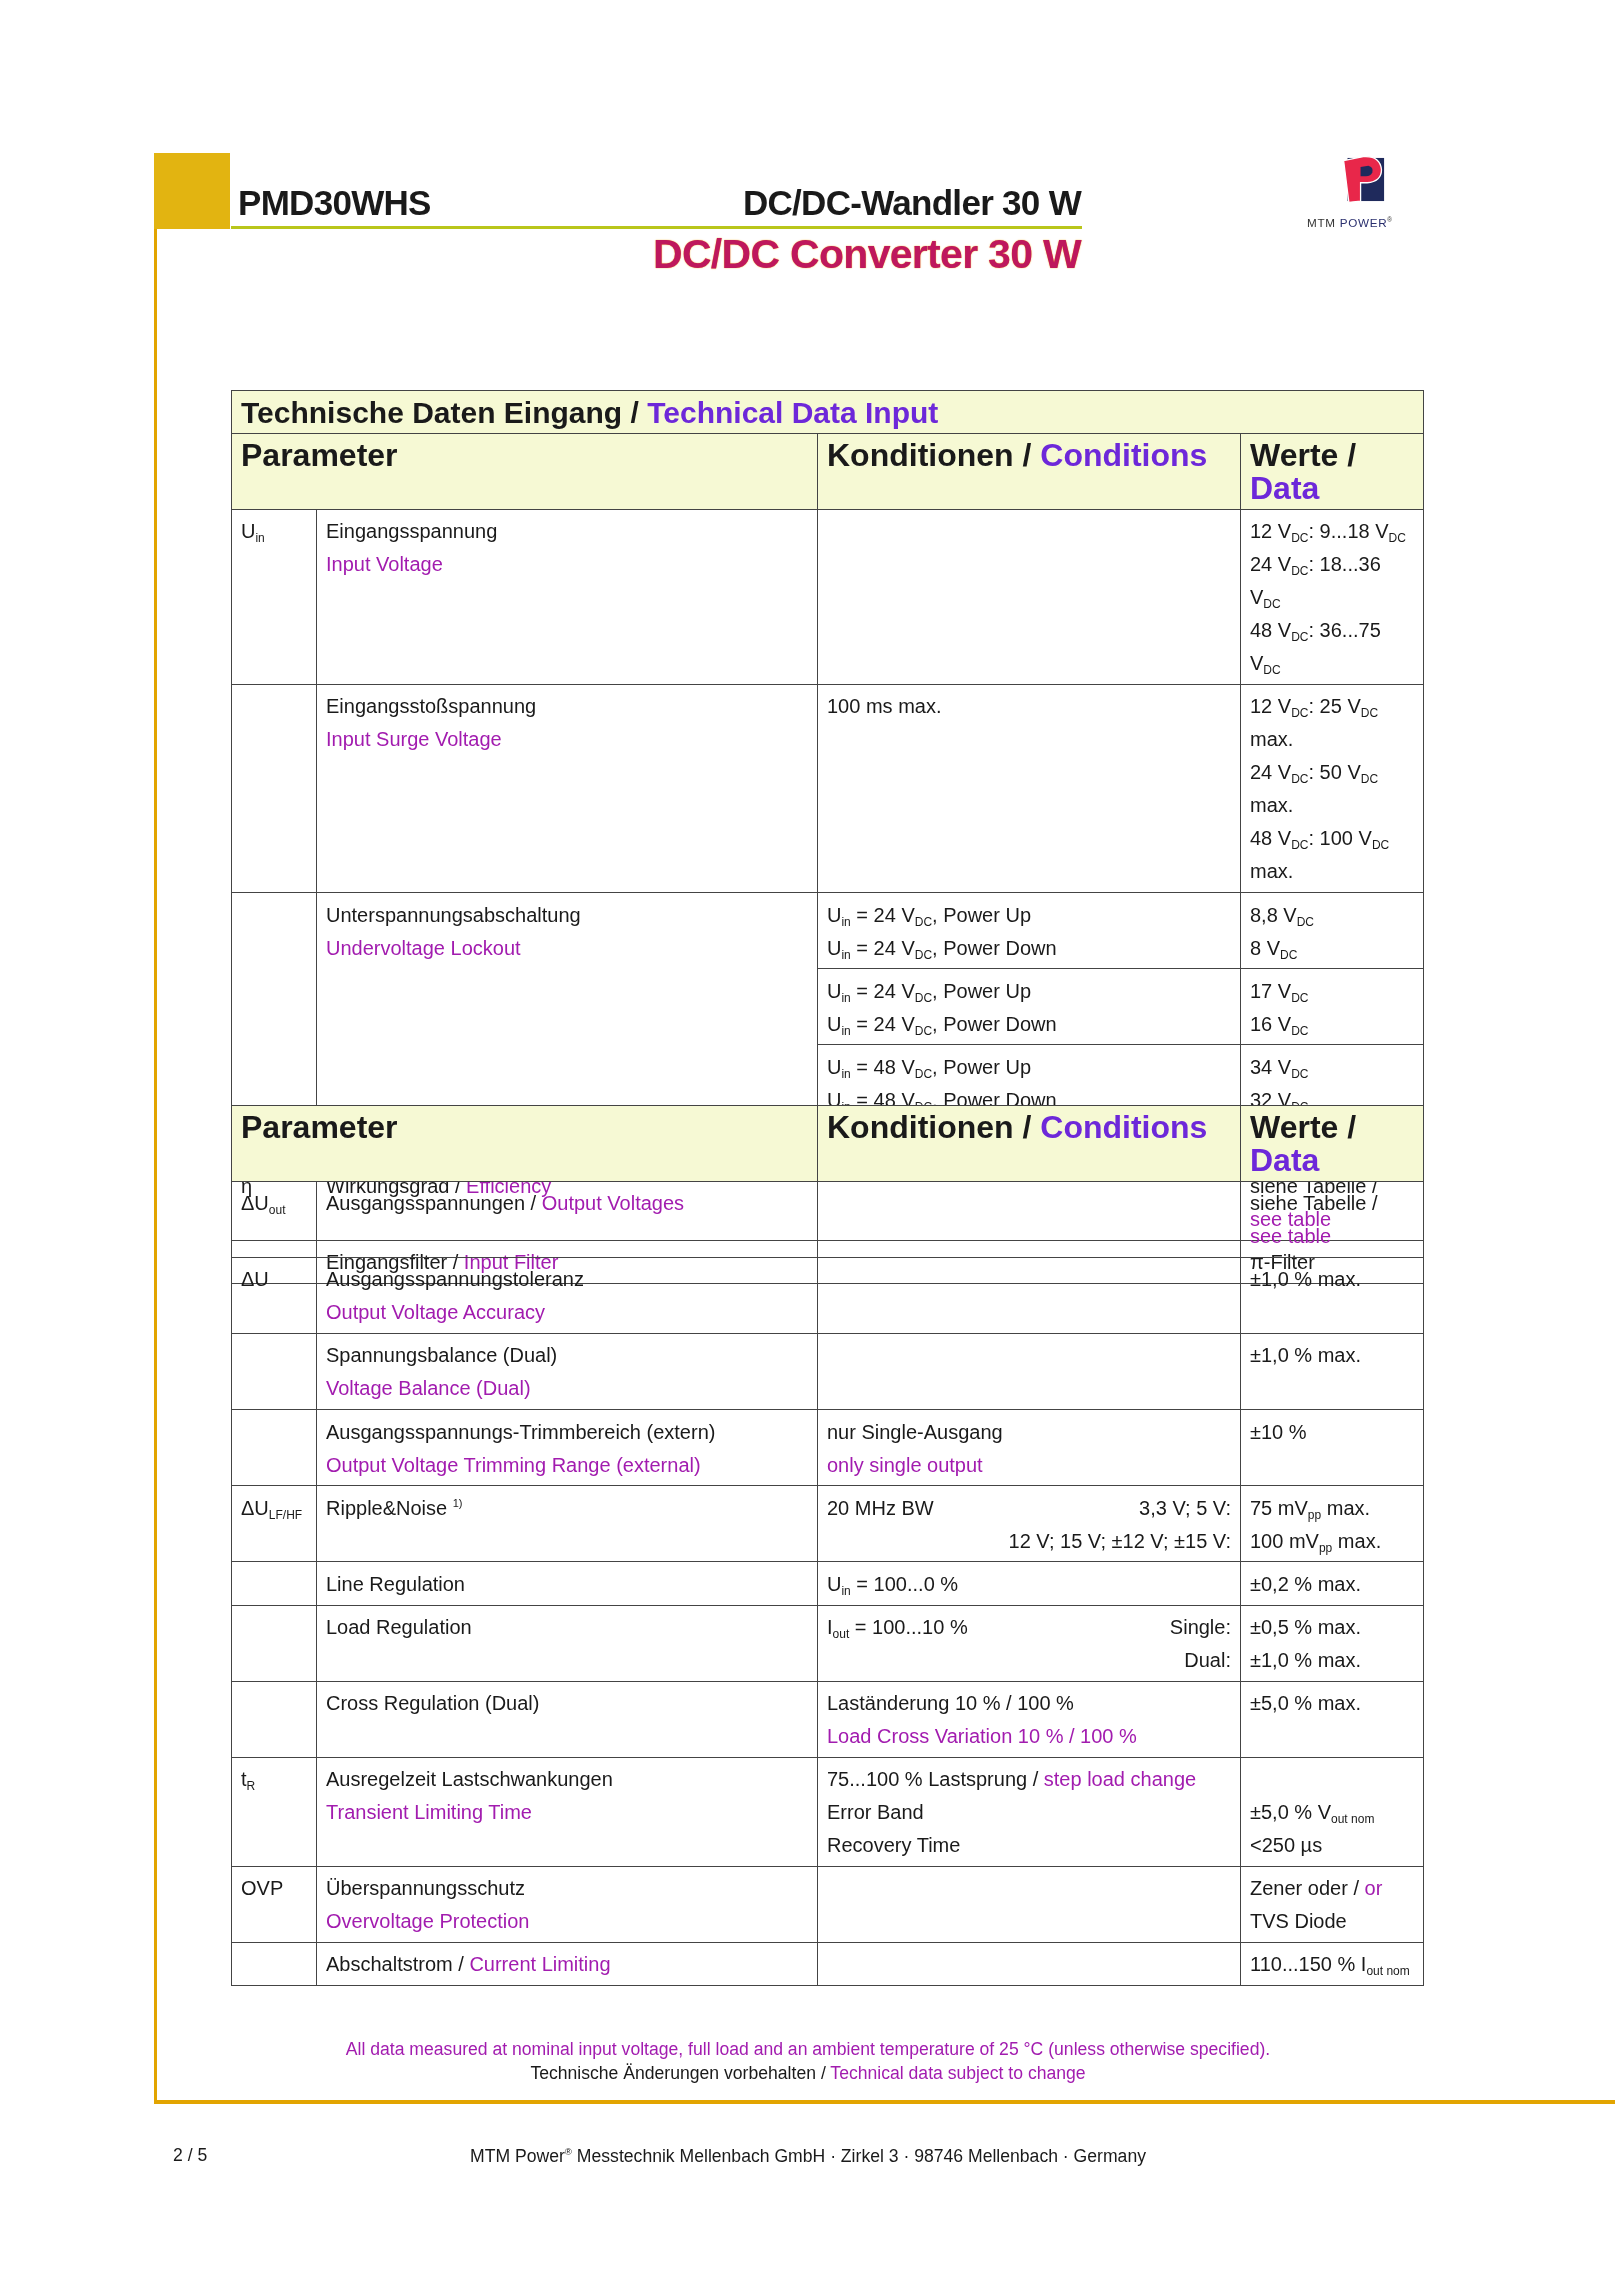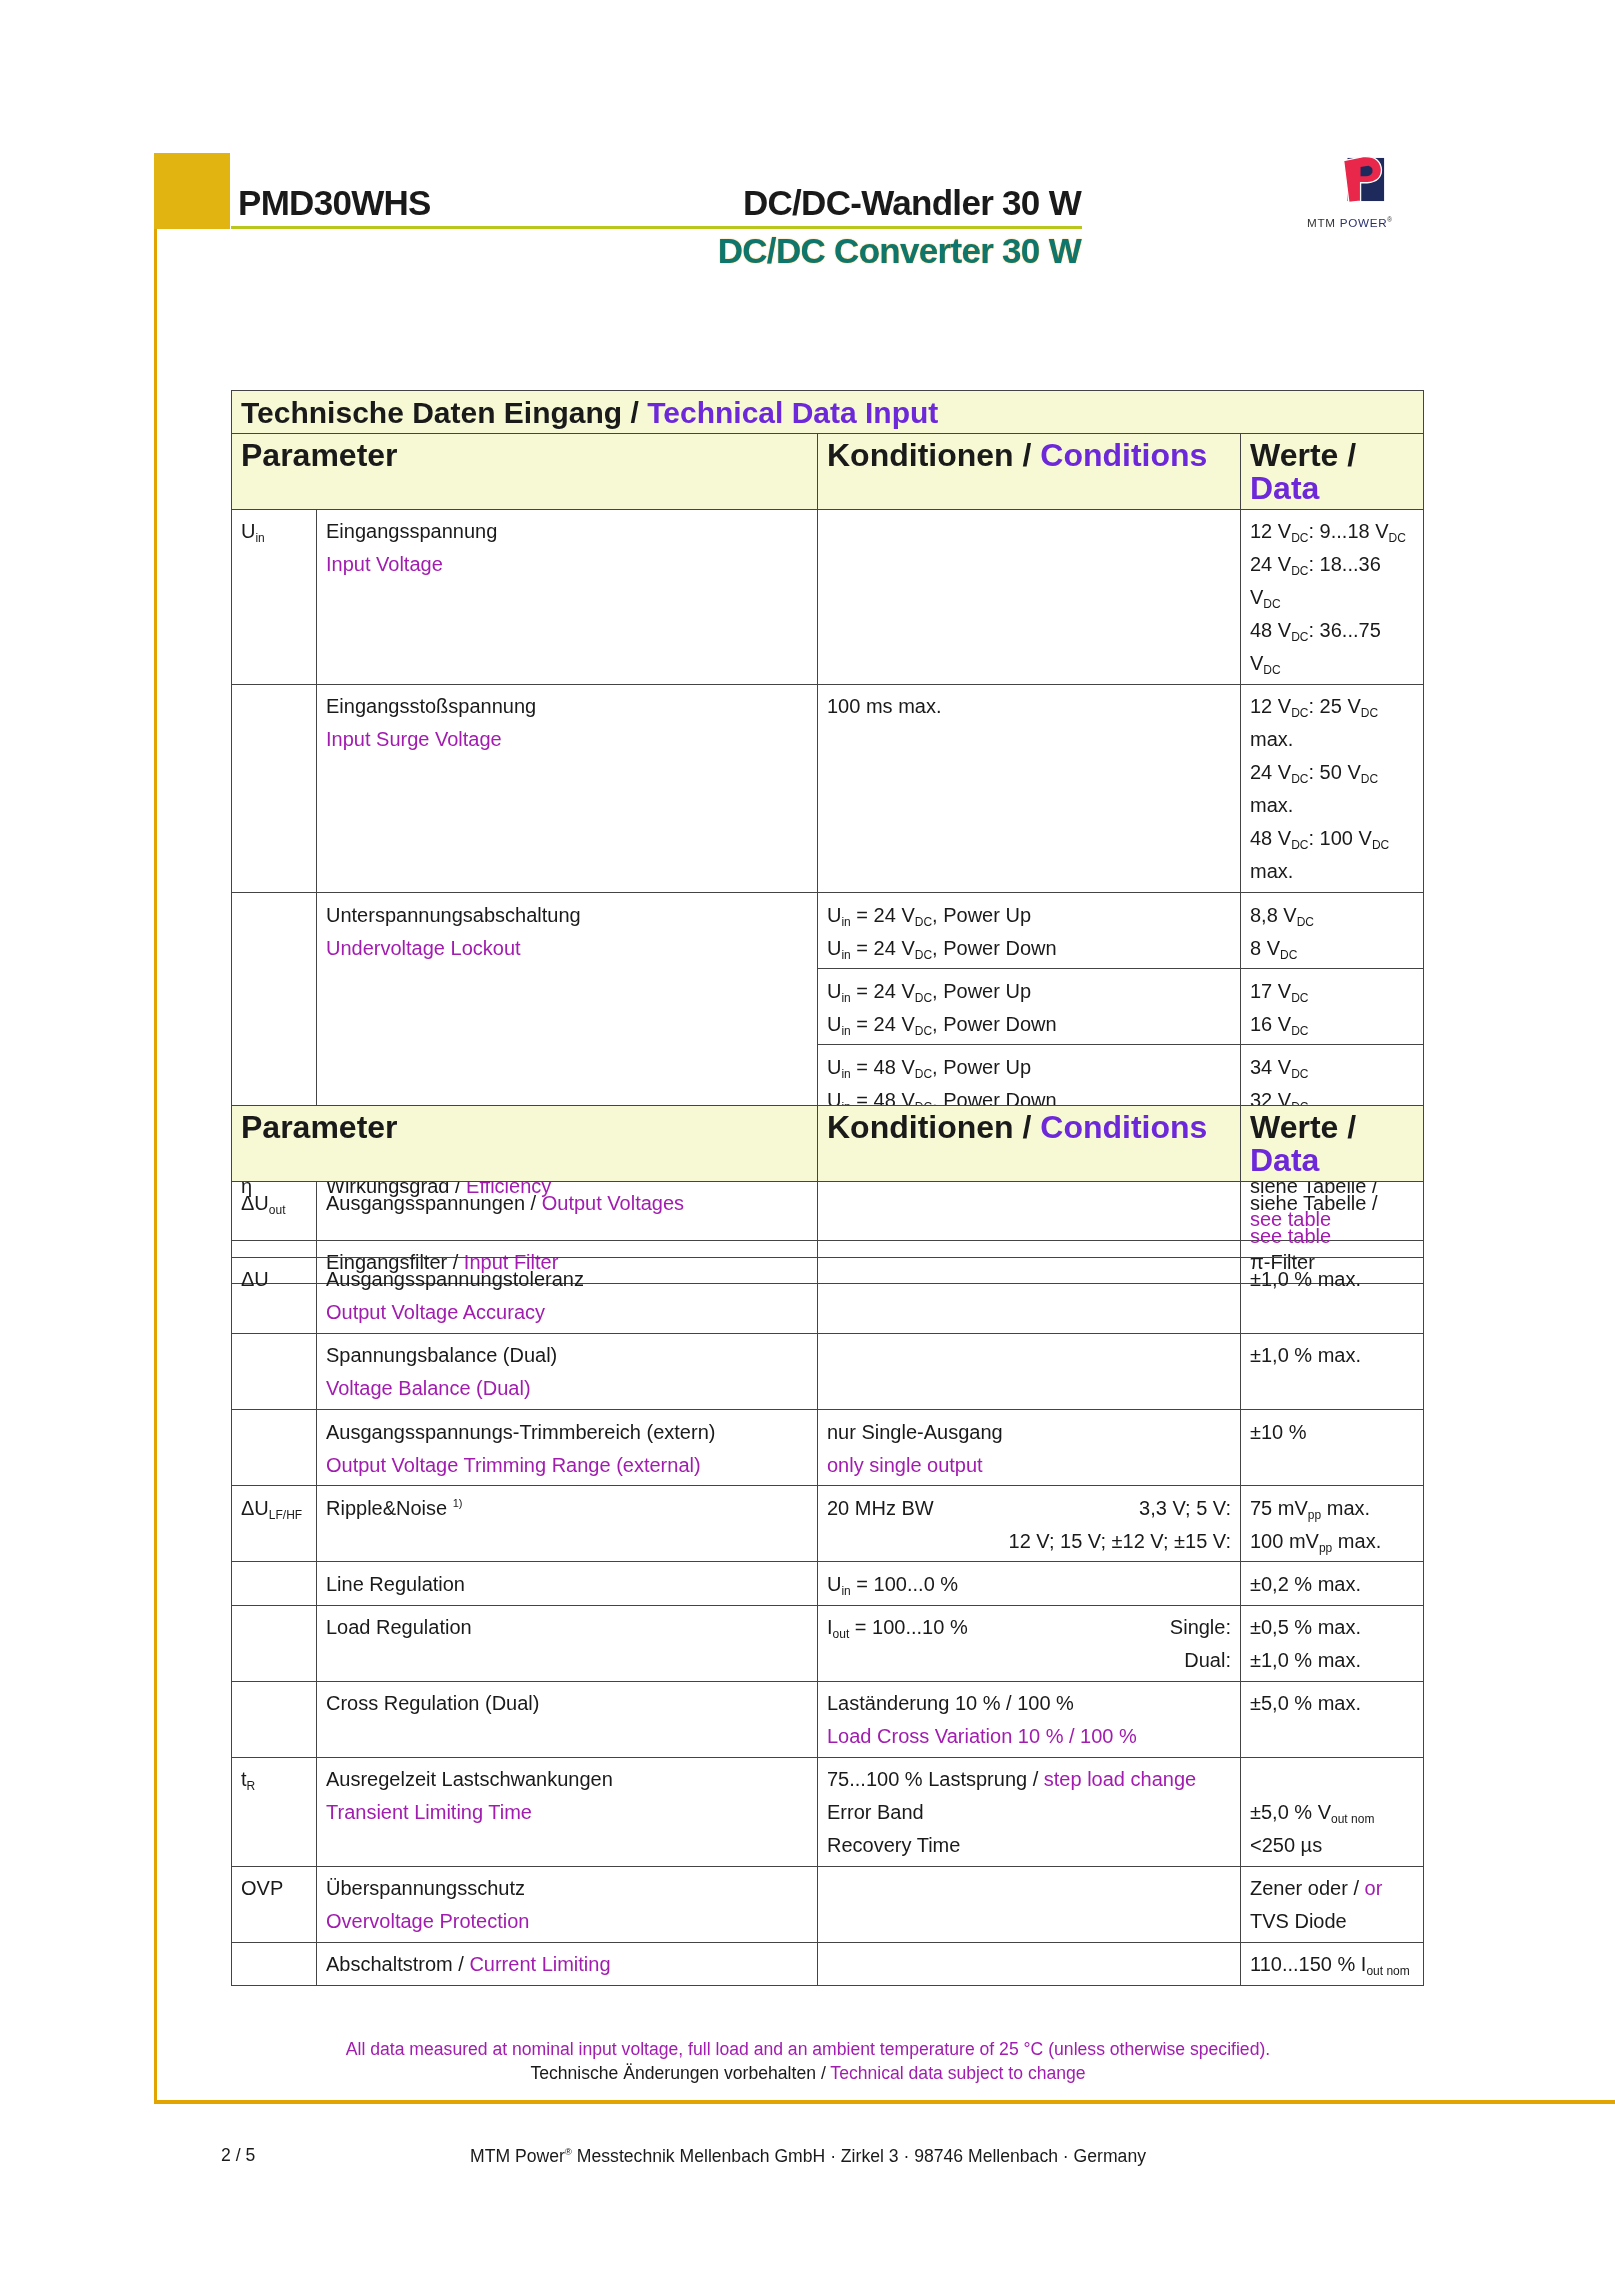--- a/index.html
+++ b/index.html
@@ -4,42 +4,42 @@
 <style>
   html, body { margin: 0; padding: 0; background: #ffffff; }
   body { width: 1616px; height: 2284px; position: relative; overflow: hidden;
          font-family: "Liberation Sans", "DejaVu Sans", sans-serif; color: #1a1a1a; }
   .frame-left { position: absolute; left: 154px; top: 153px; width: 3.3px; height: 1949px; background: #e2a400; }
   .frame-bottom { position: absolute; left: 154px; top: 2100px; width: 1461px; height: 3.9px; background: #e2a400; }
   .corner-block { position: absolute; left: 154px; top: 153px; width: 76px; height: 76px; background: #e2b411; }
   .header-rule { position: absolute; left: 231px; top: 226px; width: 851px; height: 3.3px; background: #b9c61b; }
   .product-name { position: absolute; left: 238px; top: 183px; font-size: 35px; font-weight: bold; letter-spacing: -0.7px; }
   .title-de { position: absolute; right: 535px; top: 183px; font-size: 35px; font-weight: bold; letter-spacing: -0.7px; text-align: right; }
-  .title-en { position: absolute; right: 535px; top: 231px; font-size: 35px; font-weight: bold; letter-spacing: -0.7px; color: #0f766e; text-align: right; text-shadow: 0 0 1.3px #f0a000; }
+  .title-en { position: absolute; right: 535px; top: 231px; font-size: 41px; font-weight: bold; letter-spacing: -0.7px; color: #be185d; text-align: right; text-shadow: 0 0 1.3px #f0a000; }
   .logo-mark { position: absolute; left: 1341px; top: 154px; width: 47px; height: 51px; }
   .logo-text { position: absolute; left: 1307px; top: 216px; font-size: 11.7px; letter-spacing: 0.7px; color: #333; white-space: nowrap; }
   .logo-text .pw { color: #2a2f6e; }
 
   table.spec { position: absolute; left: 231px; width: 1193px; border-collapse: collapse; font-size: 20px; }
   table.spec td { border: 1.3px solid #444; vertical-align: top; padding: 5.2px 9px 3.9px 9px; line-height: 33px; }
   .t-title td { background: #f6f9d4; font-size: 30px; font-weight: bold; padding: 3.9px 9px; line-height: 38px; border-bottom: 3.3px solid #222; }
   .t-head td { background: #f6f9d4; font-size: 32px; font-weight: bold; padding: 3.9px 9px; line-height: 39px; border-bottom: 3.3px solid #222; }
   .yel { color: #6d28d9; }
   .yel-t { color: #a21caf; }
   .c-sym { width: 66px; }
   .c-par { width: 482px; }
   .c-cond { width: 404px; }
   sub { font-size: 60%; vertical-align: -3.9px; line-height: 0; }
   sup { font-size: 55%; line-height: 0; }
   .flex-lr { display: flex; justify-content: space-between; }
   .right { text-align: right; }
   .line { display: block; }
 
   .notes { position: absolute; left: 156px; width: 1304px; top: 2038px; text-align: center; font-size: 17.6px; line-height: 23.5px; }
-  .page-no { position: absolute; left: 173px; top: 2145px; font-size: 17.6px; margin-left: 48px; }
+  .page-no { position: absolute; left: 173px; top: 2145px; font-size: 17.6px; }
   .footer { position: absolute; left: 156px; width: 1304px; top: 2145px; text-align: center; font-size: 17.6px; line-height: 23.5px; }
 </style>
 </head>
 <body>
 
 <div class="frame-left"></div>
 <div class="frame-bottom"></div>
 <div class="corner-block"></div>
 <div class="header-rule"></div>
 

